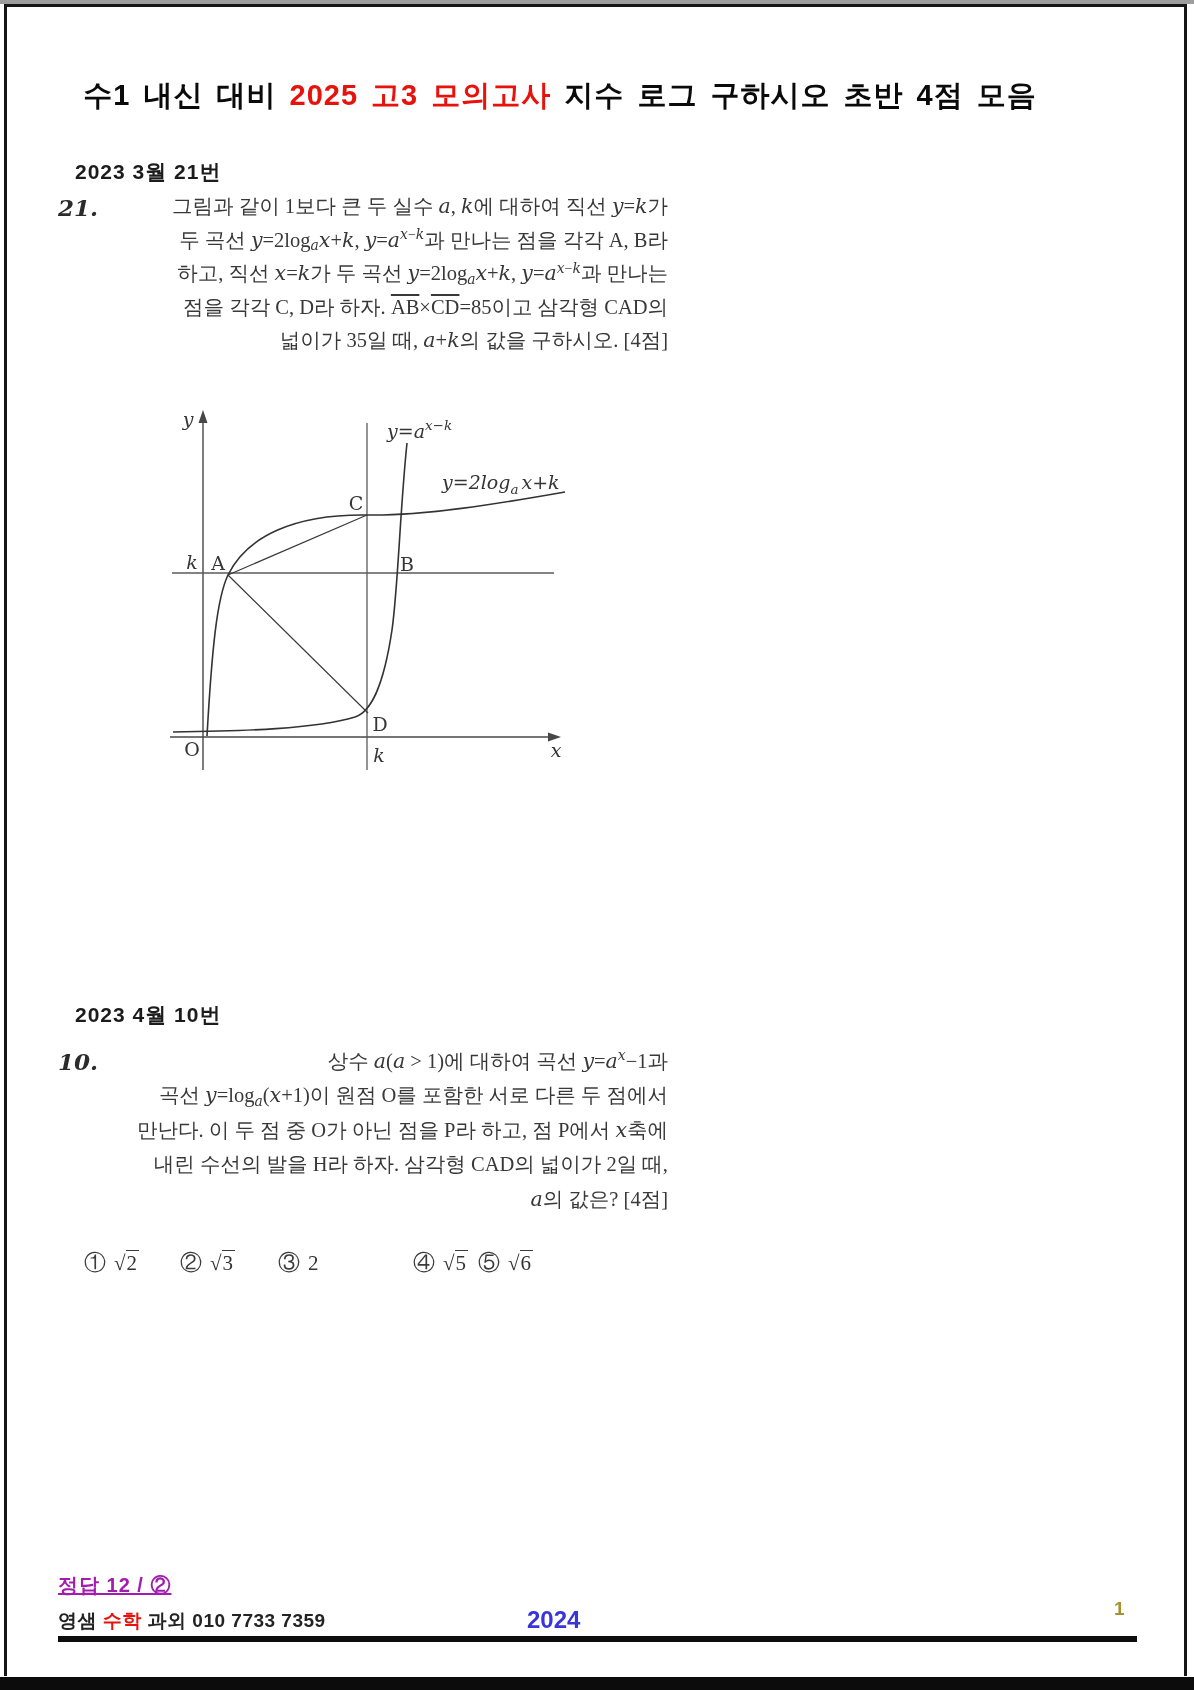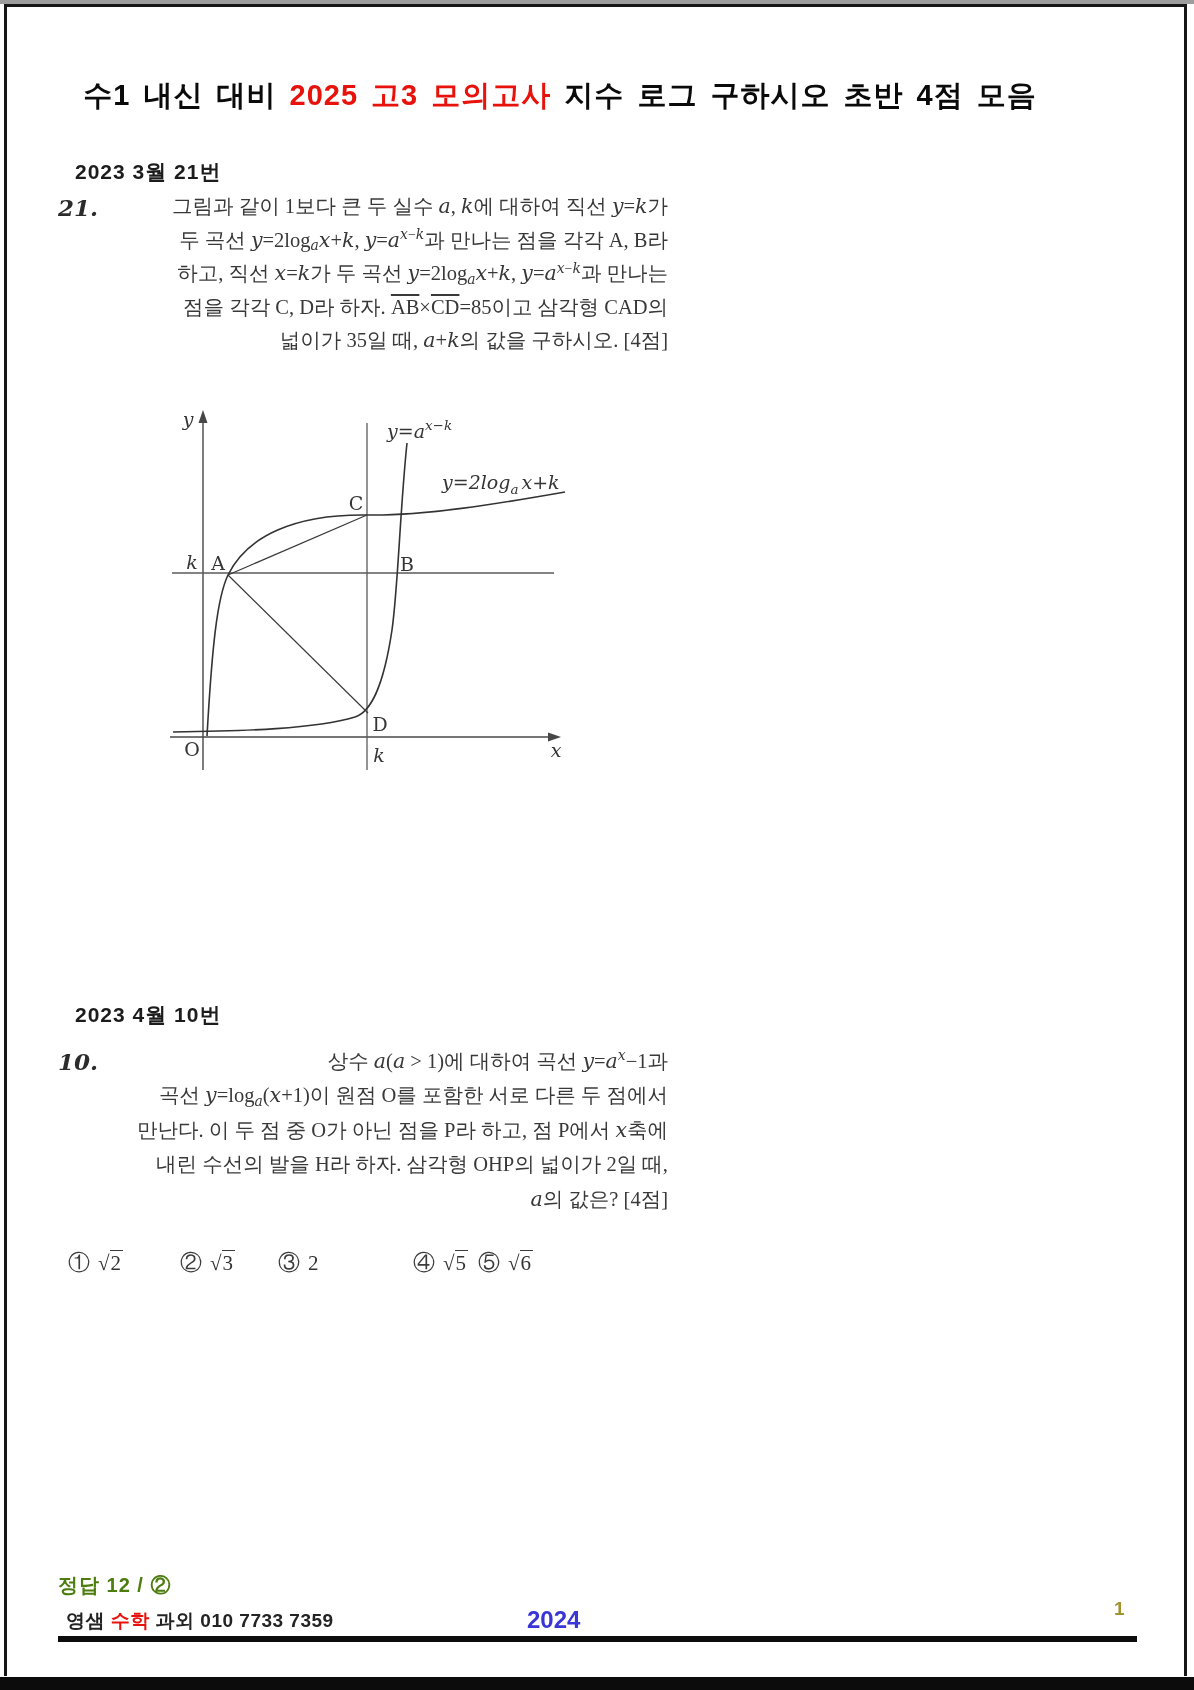--- a/index.html
+++ b/index.html
@@ -71,30 +71,30 @@
   #graph .seg    { stroke:#3a3a3a; stroke-width:1.2; fill:none; }
   #graph .arrow  { fill:#474747; stroke:none; }
 
   
   .choice {
     position:absolute; top:1248px;
     font-family:"Liberation Serif","DejaVu Serif",serif;
     font-size:21px; color:#333; white-space:nowrap;
   }
   .choice .cnum { font-size:22px; margin-right:8px; color:#3b3b3b; }
-  #c1{left:68px;} #c2{left:180px;} #c3{left:278px;} #c4{left:378px;margin-left:35px;} #c5{left:478px;}
+  #c1{left:84px;} #c2{left:180px;} #c3{left:278px;} #c4{left:378px;margin-left:35px;} #c5{left:478px;}
 
   
   .answer-line {
     position:absolute; left:58px; top:1572px;
-    font-size:20px; font-weight:bold; letter-spacing:1px; color:#4d7c0f;
+    font-size:20px; font-weight:bold; letter-spacing:1px; color:#a21caf;text-decoration:underline;
   }
   .footer-left {
     position:absolute; left:58px; top:1608px;
-    font-size:19px; font-weight:600; letter-spacing:0.5px; color:#232323;margin-left:8px;
+    font-size:19px; font-weight:600; letter-spacing:0.5px; color:#232323;
   }
   .footer-year {
     position:absolute; left:527px; top:1606px;
     font-size:24px; font-weight:600; color:#3a35d6;
   }
   .footer-page {
     position:absolute; left:1114px; top:1598px;
     font-size:19px; font-weight:600; color:#a3922e;
   }
   .footer-rule {
@@ -155,21 +155,21 @@
     <text class="it" x="287" y="109"><tspan>y=2log</tspan><tspan dy="5" font-size="13.5">a</tspan><tspan dy="-5" dx="3">x+k</tspan></text>
   </svg>
 
   <div class="date-label" id="d10">2023 4월 10번</div>
 
   <div class="problem" id="p10">
     <span class="pnum">10.</span>
     <div class="pline first">상수 <i>a</i>(<i>a</i> &gt; 1)에 대하여 곡선 <i>y</i>=<i>a</i><sup><i>x</i></sup>−1과</div>
     <div class="pline">곡선 <i>y</i>=log<sub><i>a</i></sub>(<i>x</i>+1)이 원점 O를 포함한 서로 다른 두 점에서</div>
     <div class="pline">만난다. 이 두 점 중 O가 아닌 점을 P라 하고, 점 P에서 <i>x</i>축에</div>
-    <div class="pline">내린 수선의 발을 H라 하자. 삼각형 OHP의 넓이가 2일 때,</div>
+    <div class="pline">내린 수선의 발을 H라 하자. 삼각형 CAD의 넓이가 2일 때,</div>
     <div class="pline"><i>a</i>의 값은? [4점]</div>
   </div>
 
   <span class="choice" id="c1"><span class="cnum">①</span><span>√<span class="ov2">2</span></span></span>
   <span class="choice" id="c2"><span class="cnum">②</span><span>√<span class="ov2">3</span></span></span>
   <span class="choice" id="c3"><span class="cnum">③</span><span>2</span></span>
   <span class="choice" id="c4"><span class="cnum">④</span><span>√<span class="ov2">5</span></span></span>
   <span class="choice" id="c5"><span class="cnum">⑤</span><span>√<span class="ov2">6</span></span></span>
 
   <div class="answer-line">정답 12 / ②</div>

